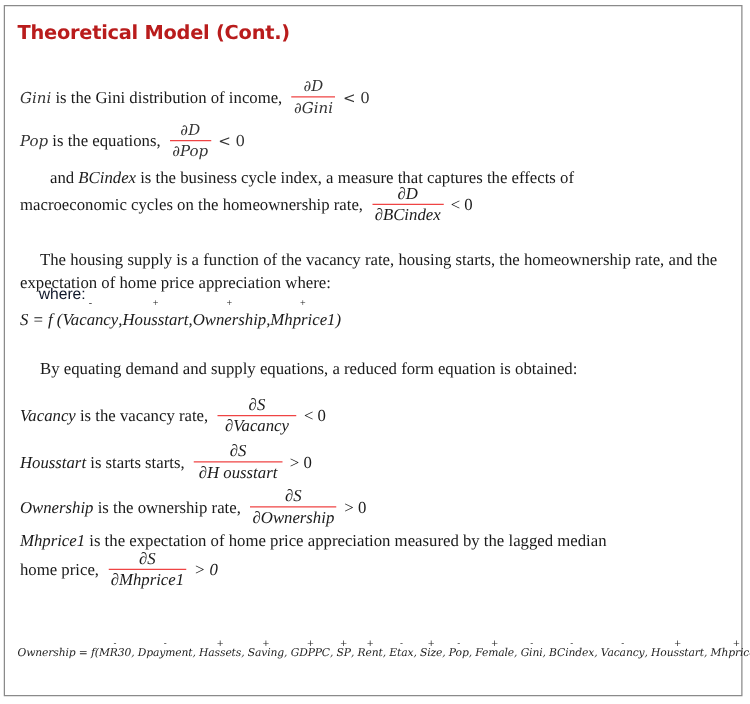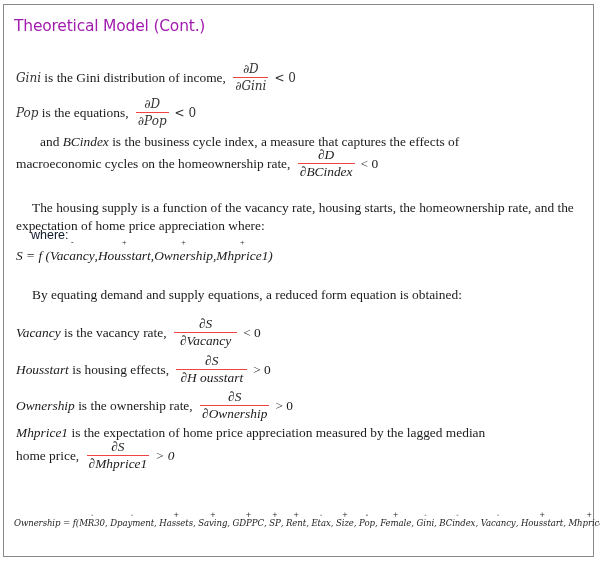--- a/index.html
+++ b/index.html
@@ -3,21 +3,21 @@
   <meta charset="utf-8">
   <style>
     html, body { margin: 0; padding: 0; background: #ffffff; }
     body { width: 600px; height: 563px; position: relative; overflow: hidden; }
     .frame {
       position: absolute; left: 3px; top: 4px; width: 591px; height: 553px;
       border: 1.5px solid #8a8a8a; box-sizing: border-box; background: #fff;
     }
     .title {
       position: absolute; left: 14px; top: 17px;
-      font-family: "DejaVu Sans", sans-serif; font-weight: normal; font-size: 15.5px; color: #a21caf;
+      font-family: "DejaVu Sans", sans-serif; font-weight: bold; font-size: 15.5px; color: #b91c1c;
       letter-spacing: -0.2px;
       text-align: center;
     }
     .line {
       position: absolute; left: 16px;
       font-family: "Liberation Serif", serif; font-size: 13.4px; color: #1a1a1a;
       white-space: nowrap; display: flex; align-items: center;
     }
     .it { font-style: italic; }
     .mathit { font-family: "DejaVu Serif", serif; font-style: italic; font-size: 12px; color: #333; }
@@ -109,21 +109,21 @@
   <span style="white-space:pre"> is the vacancy rate, </span>
   <span class="frac">
     <span class="num">∂S</span>
     <span class="den" style="padding:1px 6px 0">∂Vacancy</span>
   </span>
   <span class="rel">&lt; 0</span>
 </div>
 
 <div class="line" style="top:354px;">
   <span class="it">Housstart</span>
-  <span style="white-space:pre"> is housing effects, </span>
+  <span style="white-space:pre"> is starts starts, </span>
   <span class="frac">
     <span class="num">∂S</span>
     <span class="den" style="padding:1px 4px 0">∂H ousstart</span>
   </span>
   <span class="rel">&gt; 0</span>
 </div>
 
 <div class="line" style="top:390px;">
   <span class="it">Ownership</span>
   <span style="white-space:pre"> is the ownership rate, </span>

